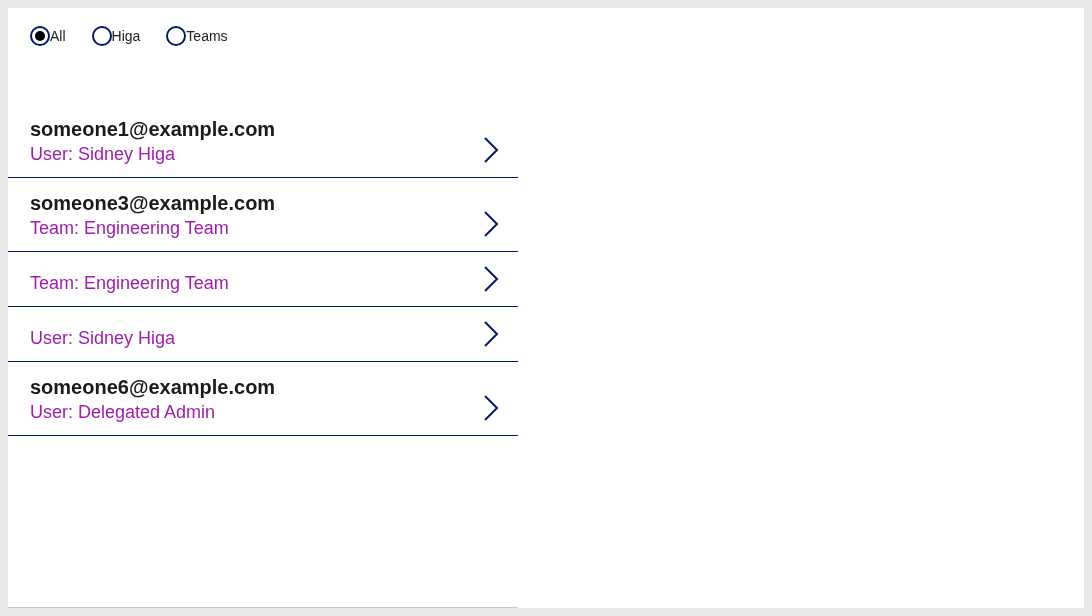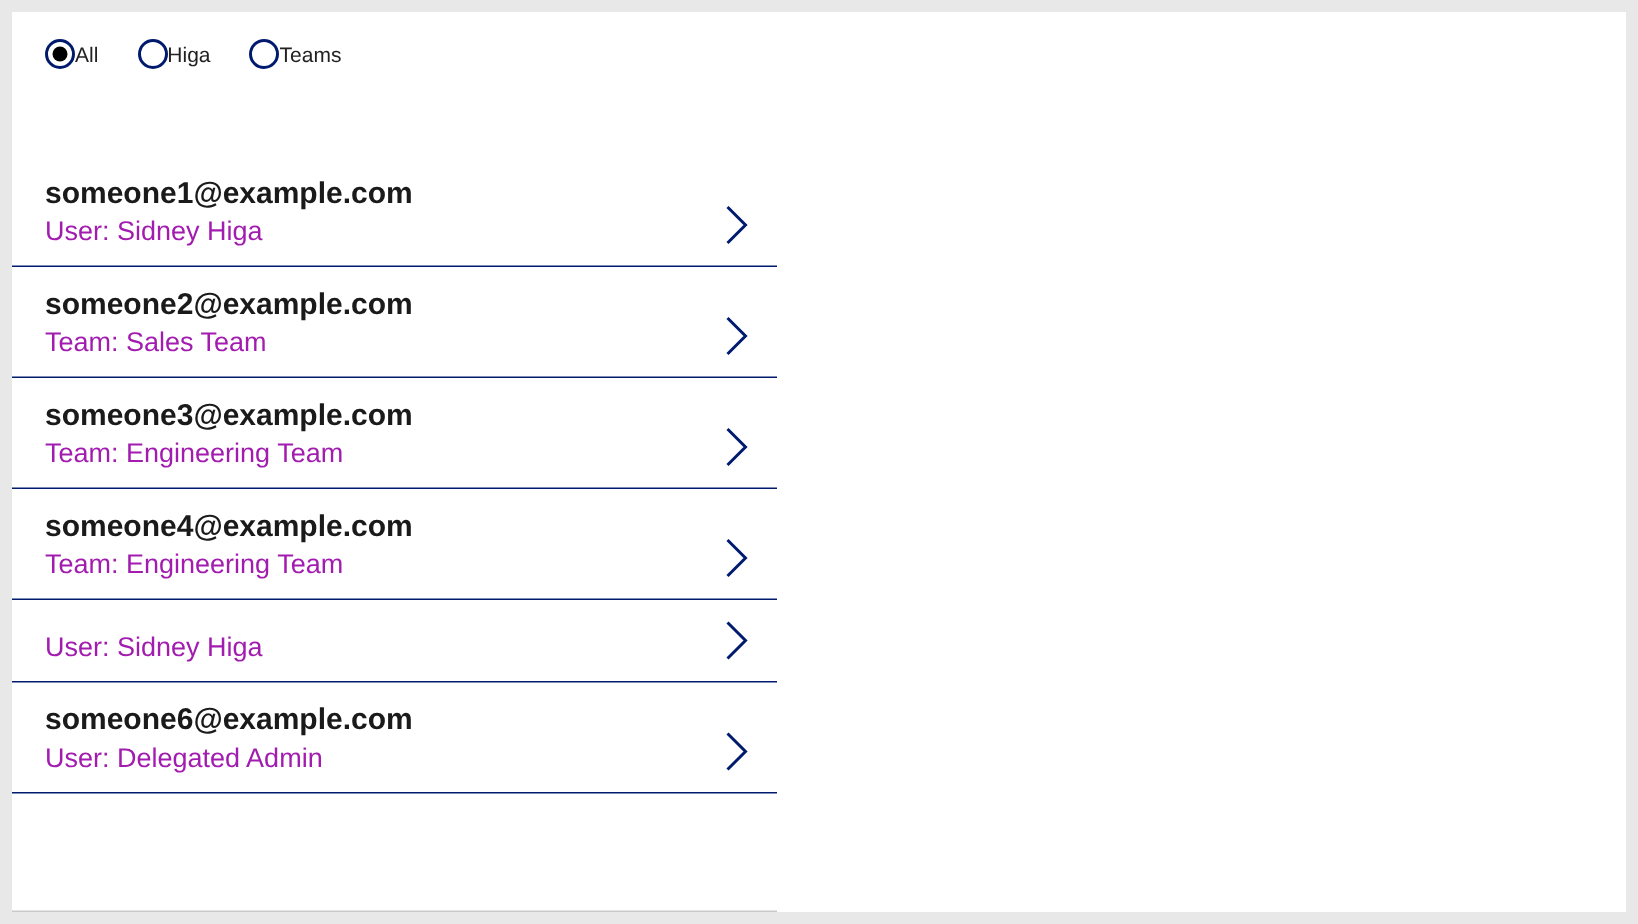--- a/index.html
+++ b/index.html
@@ -141,47 +141,35 @@
           <div class="item-title">someone1@example.com</div>
           <div class="item-sub">User: Sidney Higa</div>
         </div>
         <span class="chevron">
           <svg width="18" height="30" viewBox="0 0 18 30">
               <polyline points="3,3 15,15 3,27" fill="none" stroke="#001a6e" stroke-width="2"></polyline>
             </svg>
         </span>
       </div>
 
-      <div class="list-item">
-        <div class="item-text">
-          <div class="item-title">someone2@example.com</div>
-          <div class="item-sub">Team: Sales Team</div>
-        </div>
-        <span class="chevron">
-          <svg width="18" height="30" viewBox="0 0 18 30">
-              <polyline points="3,3 15,15 3,27" fill="none" stroke="#001a6e" stroke-width="2"></polyline>
-            </svg>
-        </span>
-      </div>
 
       <div class="list-item">
         <div class="item-text">
           <div class="item-title">someone3@example.com</div>
           <div class="item-sub">Team: Engineering Team</div>
         </div>
         <span class="chevron">
           <svg width="18" height="30" viewBox="0 0 18 30">
               <polyline points="3,3 15,15 3,27" fill="none" stroke="#001a6e" stroke-width="2"></polyline>
             </svg>
         </span>
       </div>
 
       <div class="list-item">
         <div class="item-text">
-          <div class="item-title">someone4@example.com</div>
           <div class="item-sub">Team: Engineering Team</div>
         </div>
         <span class="chevron">
           <svg width="18" height="30" viewBox="0 0 18 30">
               <polyline points="3,3 15,15 3,27" fill="none" stroke="#001a6e" stroke-width="2"></polyline>
             </svg>
         </span>
       </div>
 
       <div class="list-item">

